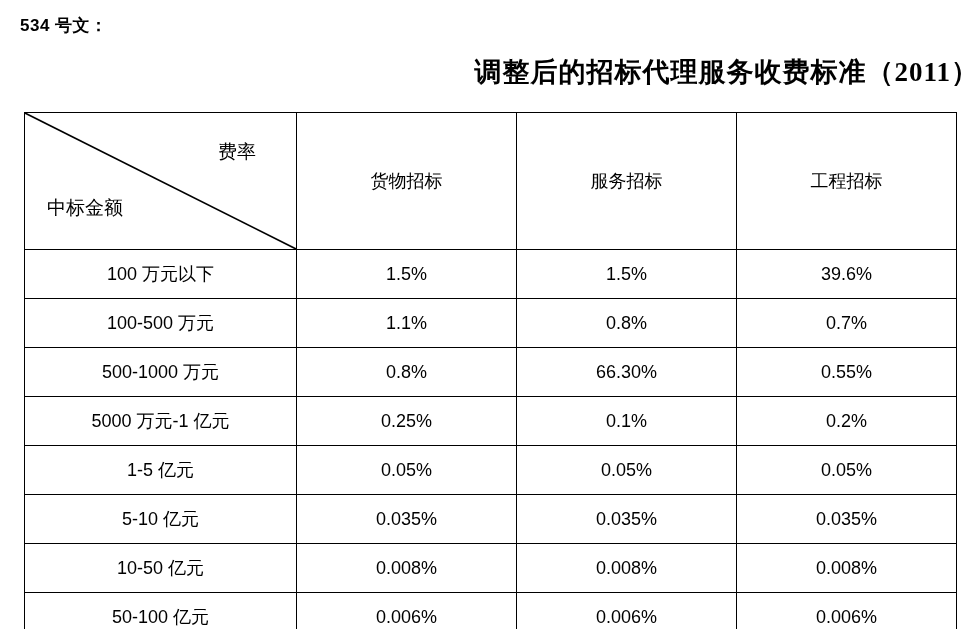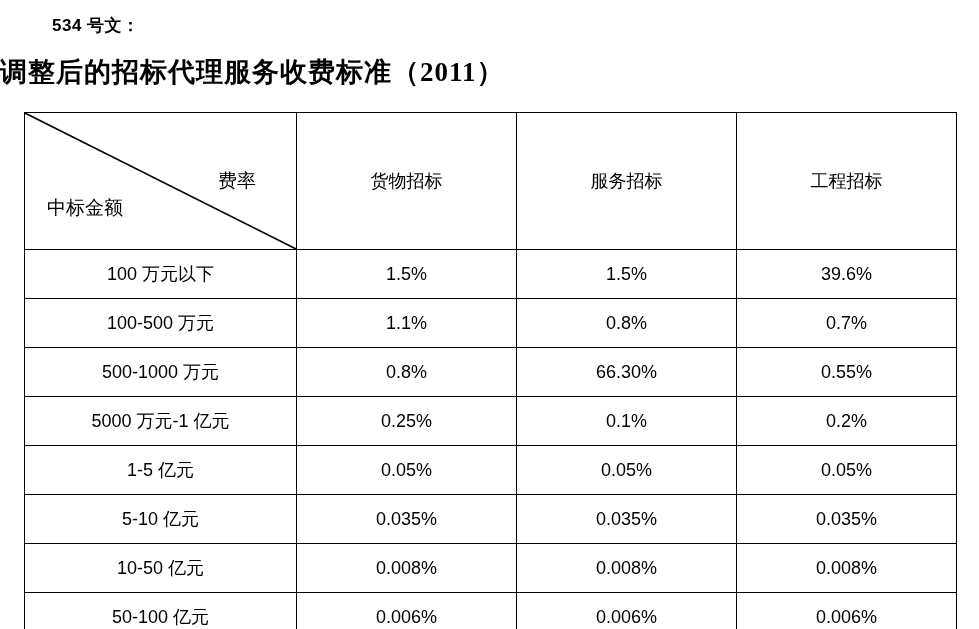--- a/index.html
+++ b/index.html
@@ -10,33 +10,33 @@
   body {
     width: 979px;
     height: 629px;
     font-family: "Liberation Serif", serif;
     color: #000000;
     position: relative;
     overflow: hidden;
   }
   .doc-ref {
     position: absolute;
-    left: 52px;
+    left: 20px;
     top: 14px;
     font-family: "Liberation Sans", sans-serif;
     font-weight: bold;
     font-size: 17px;
     letter-spacing: 0.5px;
   }
   .doc-title {
     position: absolute;
     left: 0;
     right: 0;
     top: 54px;
-    text-align: left;
+    text-align: right;
     font-family: "Liberation Serif", serif;
     font-weight: bold;
     font-size: 27px;
     letter-spacing: 1px;
   }
   .table-wrap {
     position: absolute;
     left: 24px;
     top: 112px;
     width: 932px;
@@ -70,21 +70,20 @@
     width: 100%;
     height: 100%;
     pointer-events: none;
   }
   .hdr-rate {
     position: absolute;
     right: 40px;
     top: 26px;
     font-family: "Liberation Sans", sans-serif;
     font-size: 19px;
-    margin-top: 29px;
   }
   .hdr-amount {
     position: absolute;
     left: 22px;
     bottom: 28px;
     font-family: "Liberation Sans", sans-serif;
     font-size: 19px;
   }
   .hdr-col {
     font-family: "Liberation Sans", sans-serif;

